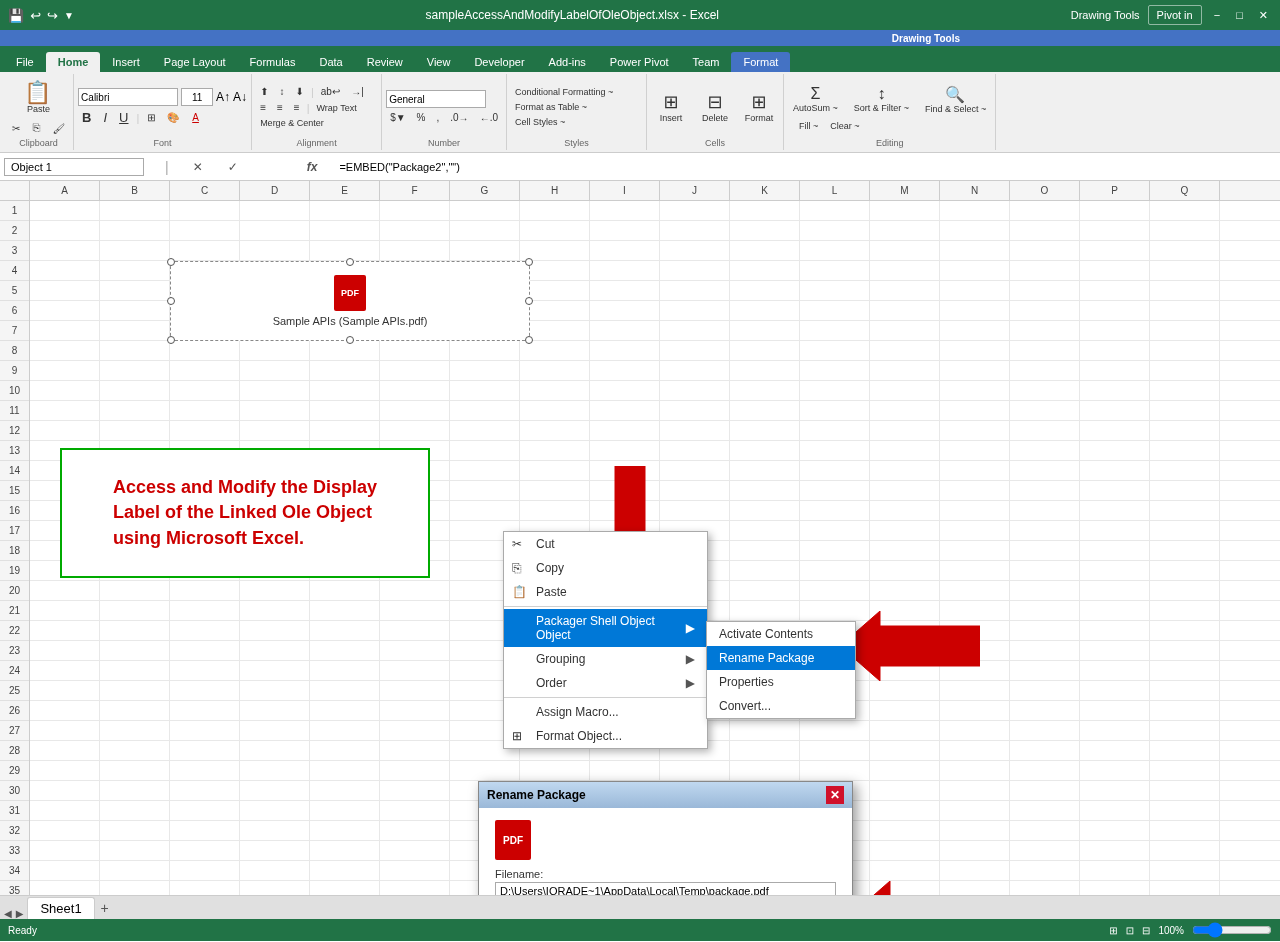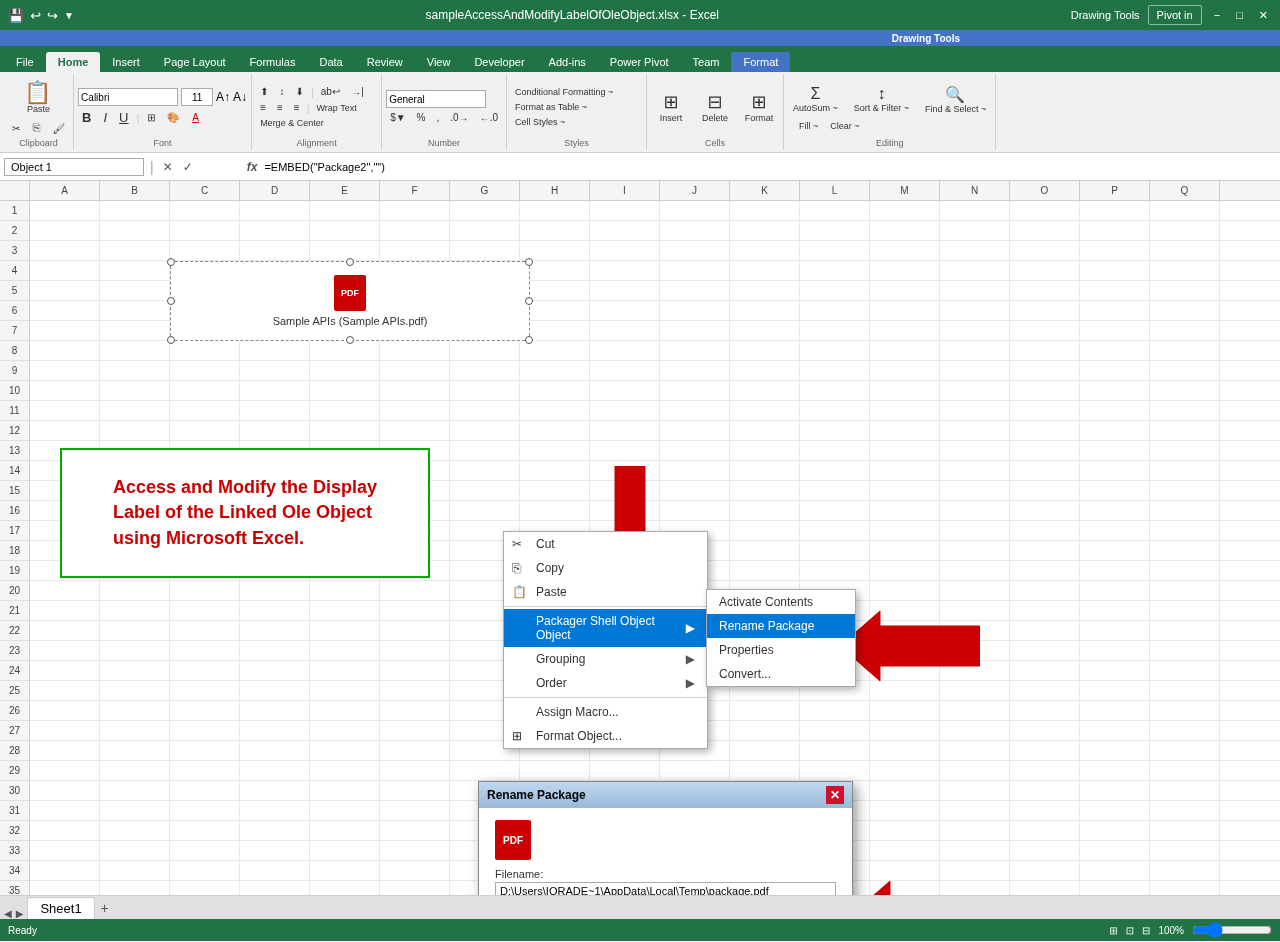--- a/index.html
+++ b/index.html
@@ -73,21 +73,21 @@
     }
 
     
     .formula-bar {
       height: 28px;
       background: #fff;
       border-bottom: 1px solid #ccc;
       display: flex;
       align-items: center;
       padding: 0 4px;
-      gap: 4px;
+      gap: 19px;
     }
     .name-box {
       width: 140px;
       border: 1px solid #aaa;
       padding: 2px 6px;
       font-size: 11px;
       background: white;
     }
     .formula-bar-sep { color: #aaa; font-size: 14px; margin: 0 2px; }
     .formula-input {
@@ -179,21 +179,21 @@
     .ctx-item.highlighted { background: #0078d7; color: white; }
     .ctx-item .ctx-icon { position: absolute; left: 8px; font-size: 12px; }
     .ctx-item .ctx-arrow { margin-left: auto; color: #555; }
     .ctx-item.highlighted .ctx-arrow { color: white; }
     .ctx-separator { height: 1px; background: #d0d0d0; margin: 2px 0; }
 
     
     .submenu {
       position: absolute;
       left: 706px;
-      top: 388px;
+      top: 420px;
       background: white;
       border: 1px solid #aaa;
       box-shadow: 3px 3px 8px rgba(0,0,0,0.3);
       width: 150px;
       z-index: 101;
       font-size: 12px;
     }
     .sub-item {
       padding: 5px 12px;
       cursor: pointer;

